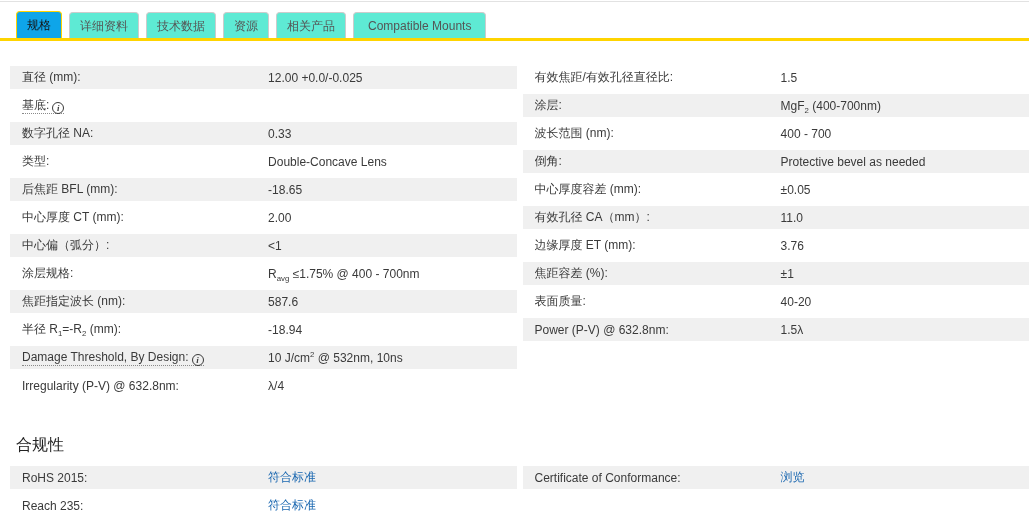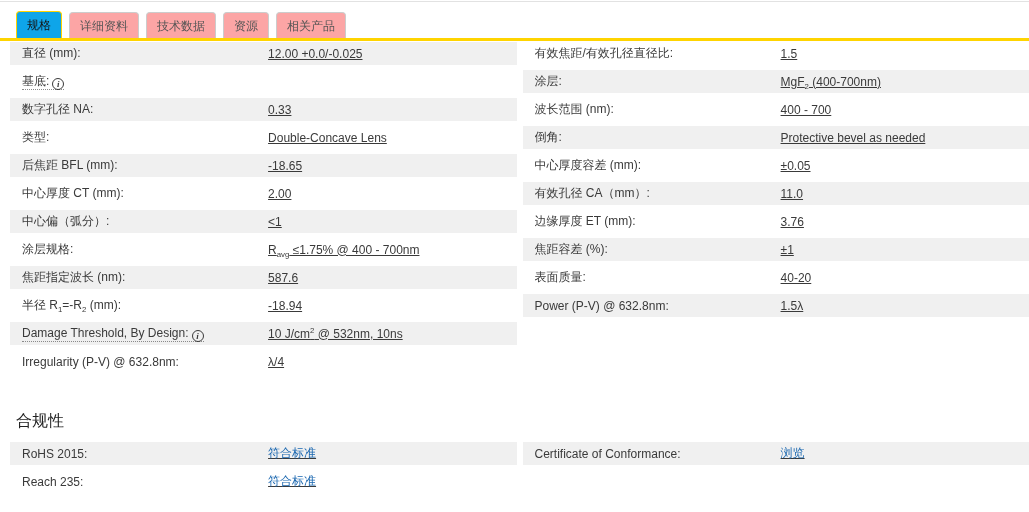--- a/index.html
+++ b/index.html
@@ -12,38 +12,38 @@
   .top-hairline { height:1px; background:#e2e2e2; margin-top:1px; }
 
   
   .tabbar {
     display:flex; align-items:flex-end; gap:7px;
     padding:9px 0 0 16px;
     border-bottom:3px solid #ffd400;
   }
   .tab {
     display:inline-block; padding:0 10px; height:26px; line-height:26px;
-    background:#fca5a5; border:1px solid #ccc; border-bottom:none;
+    background:#5eead4; border:1px solid #ccc; border-bottom:none;
     border-radius:4px 4px 0 0; color:#555; cursor:pointer; white-space:nowrap;
   }
   .tab.active {
     background:#0ea5e9; border-color:#ffd400; color:#151515; height:27px; line-height:27px;
   }
   .tab.wide { padding:0 14px; }
 
   
-  .tables { display:flex; gap:6px; padding-left:10px; margin-top:1px; }
+  .tables { display:flex; gap:6px; padding-left:10px; margin-top:25px; }
   .col { flex:1 1 0; min-width:0; }
   .row {
     display:flex; align-items:center;
     height:23px; margin-bottom:5px; padding:0 12px;
   }
   .row.odd { background:#f0f0f0; }
   .lbl { width:51%; flex:none; white-space:nowrap; overflow:hidden; }
-  .val { flex:1; white-space:nowrap;text-decoration:underline; }
+  .val { flex:1; white-space:nowrap; }
   sub, sup { font-size:0.65em; line-height:0; }
   .tip { border-bottom:1px dotted #8a8a8a; padding-bottom:1px; cursor:help; }
   .info {
     display:inline-block; width:12px; height:12px; line-height:11px;
     border:1px solid #3a3a3a; border-radius:50%;
     text-align:center; font-size:9px; font-weight:bold; font-style:italic;
     font-family:"Liberation Serif",serif;
     margin-left:3px; vertical-align:-2px;
   }
   a.link, .link { color:#1a67b0; text-decoration:none; cursor:pointer; }
@@ -55,20 +55,21 @@
 <body>
 
 <div class="top-hairline"></div>
 
 <div class="tabbar">
   <span class="tab active">规格</span>
   <span class="tab">详细资料</span>
   <span class="tab">技术数据</span>
   <span class="tab">资源</span>
   <span class="tab">相关产品</span>
+  <span class="tab wide">Compatible Mounts</span>
 </div>
 
 <div class="tables">
 
   <div class="col">
     <div class="row odd">
       <span class="lbl">直径 (mm):</span>
       <span class="val">12.00 +0.0/-0.025</span>
     </div>
     <div class="row">

